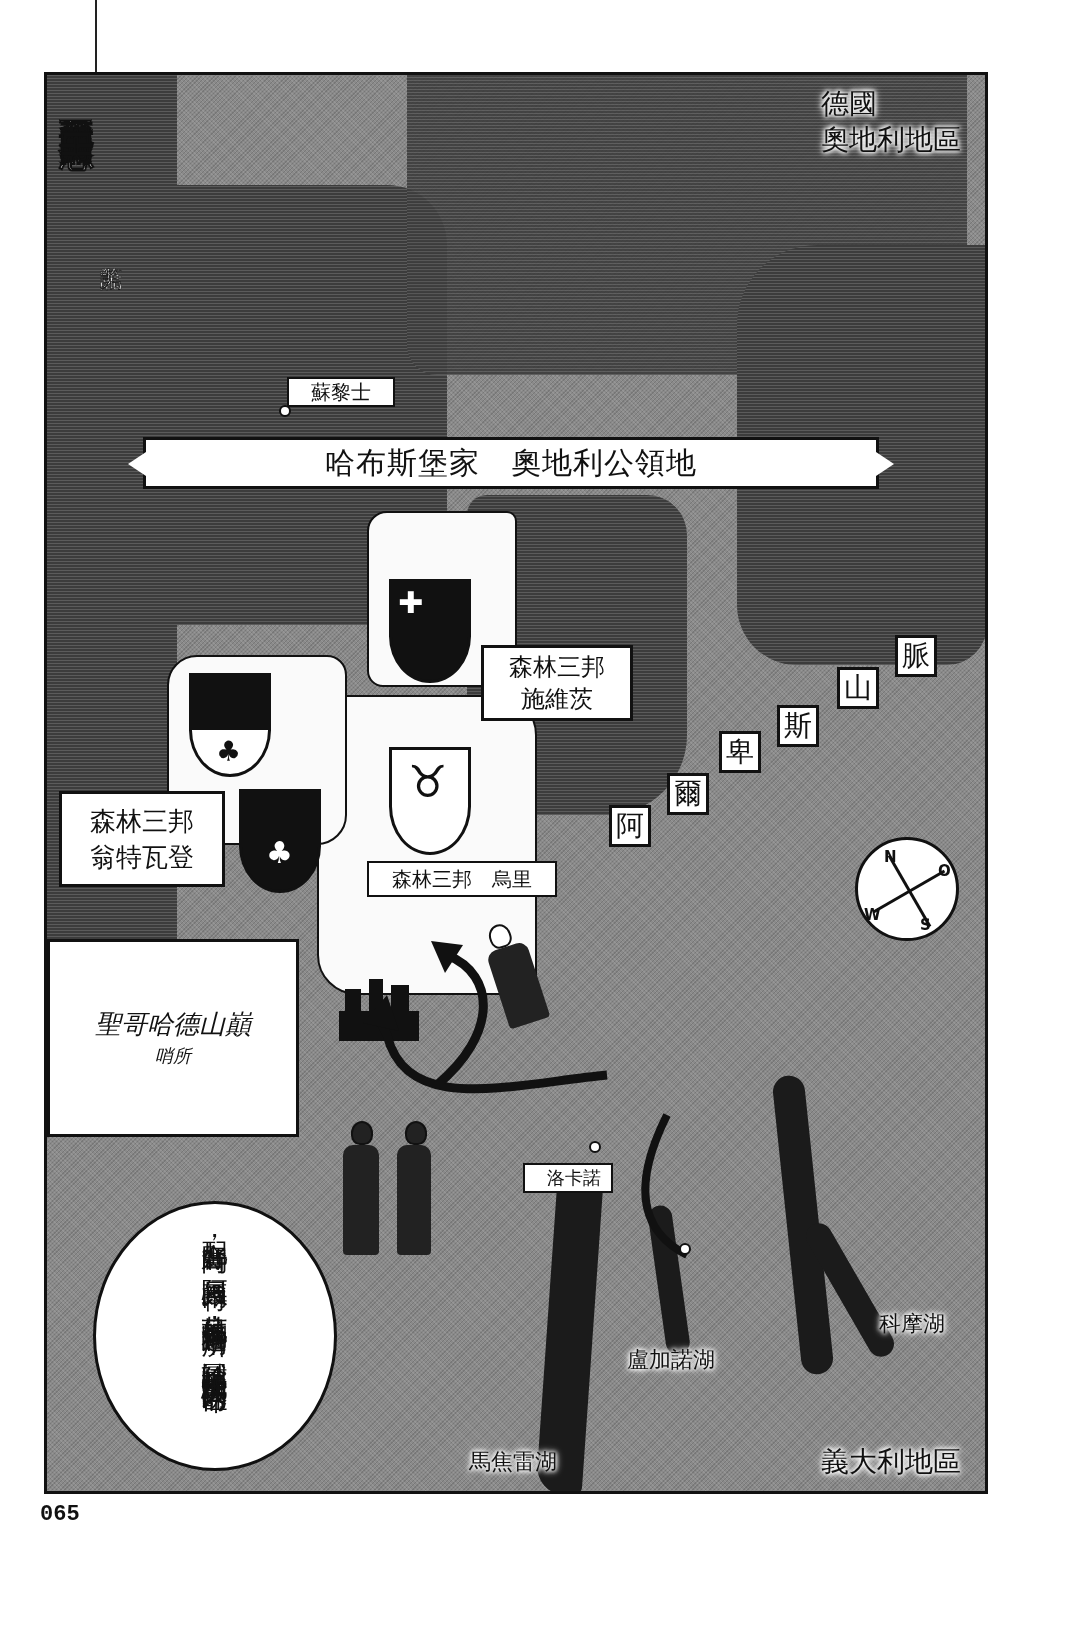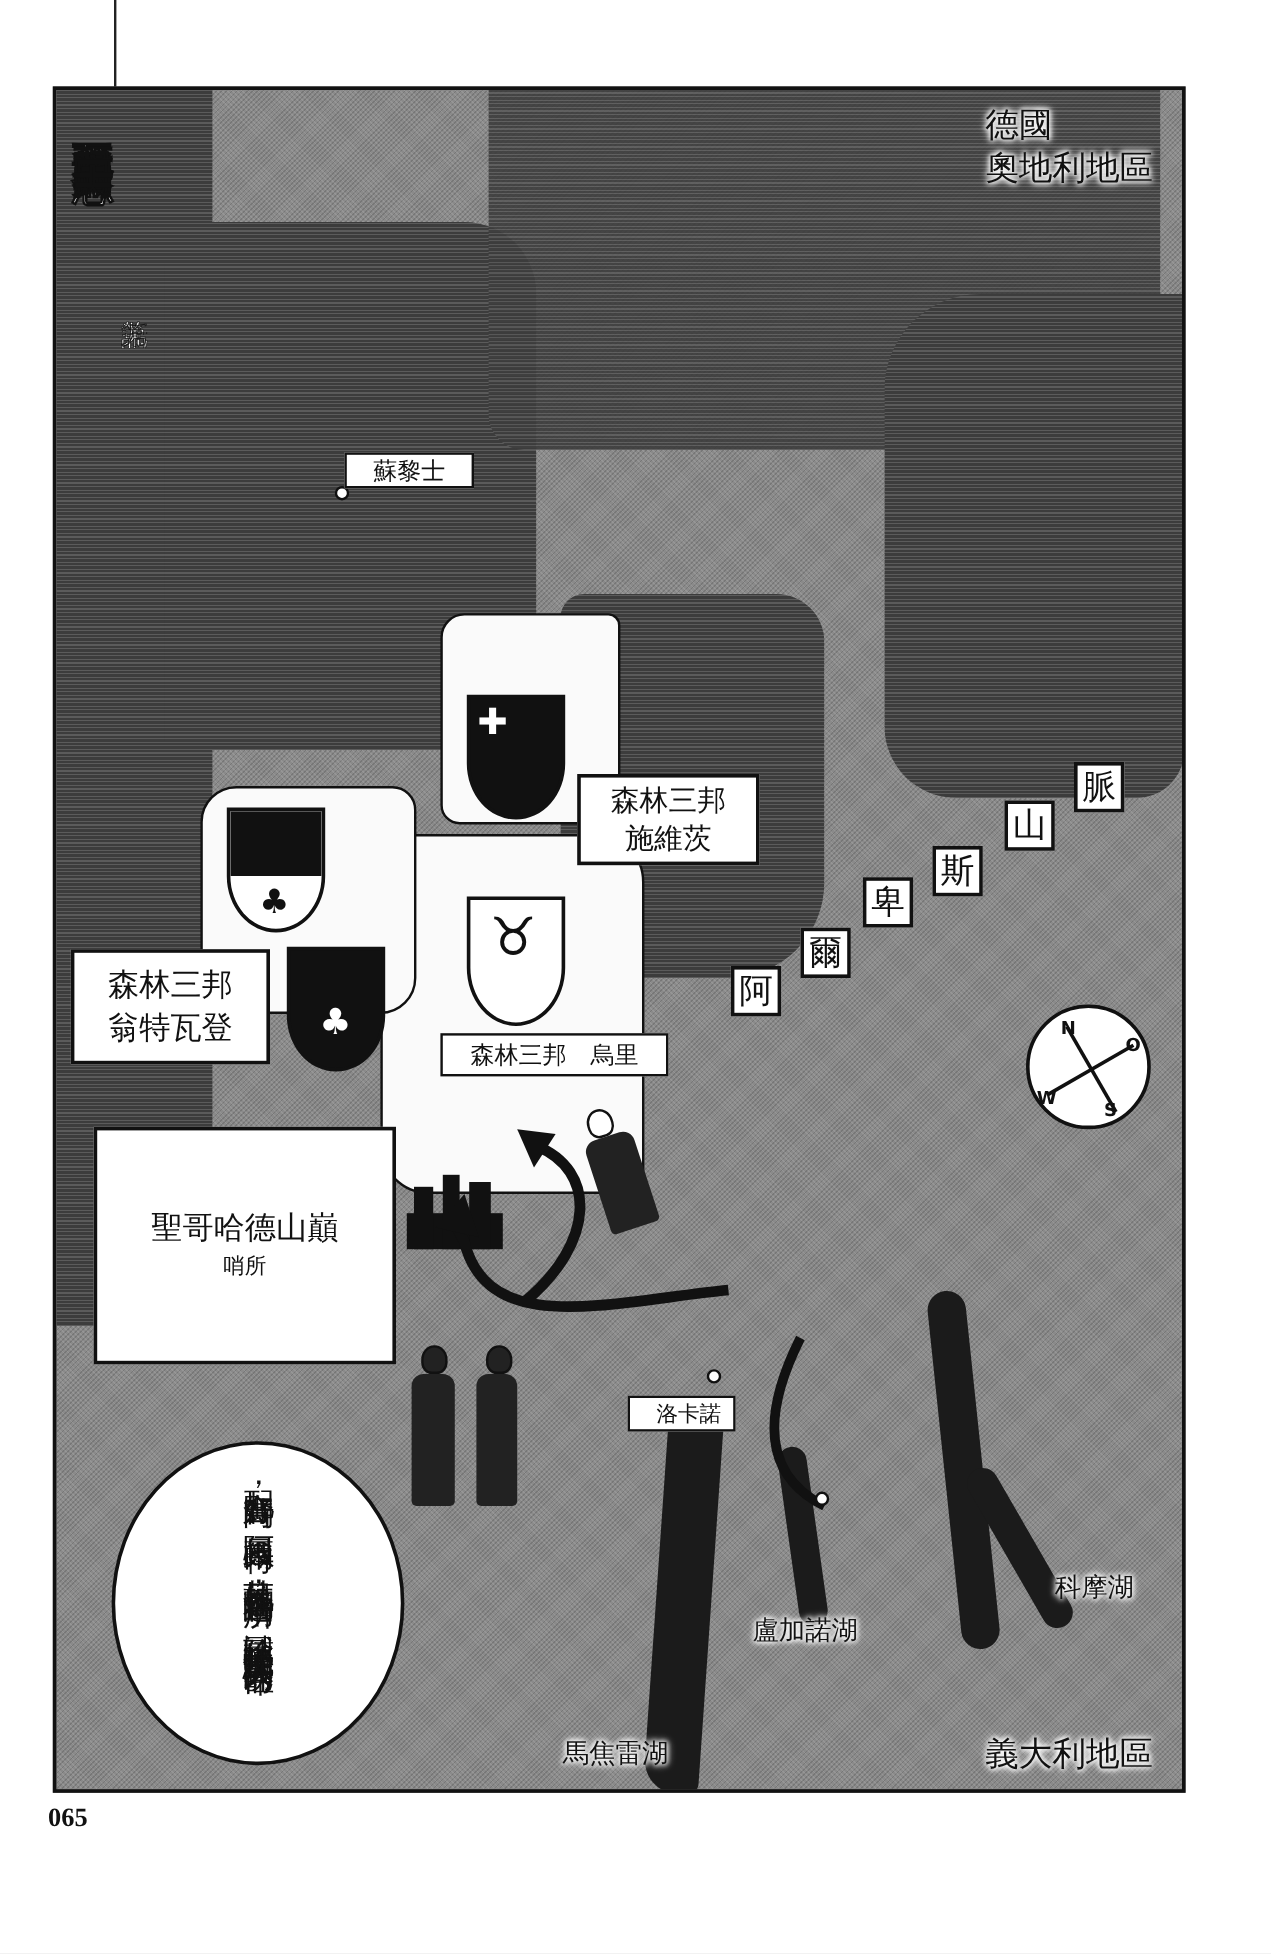--- a/index.html
+++ b/index.html
@@ -102,21 +102,21 @@
   .compass .axis { position: absolute; left: 50px; top: 10px; width: 3px; height: 82px; background: #111; transform: rotate(-30deg); transform-origin: center; }
   .compass .axis2 { position: absolute; left: 10px; top: 50px; width: 82px; height: 3px; background: #111; transform: rotate(-30deg); transform-origin: center; }
   .compass .dir { position: absolute; font-size: 15px; font-weight: bold; }
 
   .dot {
     position: absolute; width: 12px; height: 12px; background: #fff; border: 2px solid #111; border-radius: 50%;
   }
   .arrow-svg { position: absolute; left: 0; top: 0; }
 
   .page-number {
-    position: absolute; left: 40px; top: 1502px; font-family: Liberation Serif, serif;
+    position: absolute; left: 40px; top: 1502px; font-family: Liberation Mono, monospace;
     font-size: 22px; font-weight: bold; color: #111; text-align: center;
   }
   .figure {
     position: absolute; background: #222; border-radius: 10px 10px 4px 4px;
   }
   .figure .head { position: absolute; left: 8px; top: -24px; width: 22px; height: 24px; background: #fff; border: 2px solid #111; border-radius: 50% 50% 40% 40%; }
   .castle { position: absolute; left: 292px; top: 904px; width: 80px; height: 62px; }
   .castle span { position: absolute; bottom: 0; background: #111; }
 </style>
 </head>
@@ -146,20 +146,23 @@
     <div class="episode-vertical">第九話</div>
 
     <div class="halo-text" style="left:774px;top:12px;">德國</div>
     <div class="halo-text" style="left:774px;top:48px;">奧地利地區</div>
 
     <div class="dot" style="left:232px;top:330px;"></div>
     <div class="box thin" style="left:240px;top:302px;width:108px;height:30px;font-size:20px;">
       <span>蘇黎士</span>
     </div>
 
+    <div class="banner">
+      <span>哈布斯堡家　奧地利公領地</span>
+    </div>
 
 
     <div class="shield black" style="left:342px;top:504px;width:82px;height:104px;">
       <span class="glyph" style="left:6px;top:6px;">✚</span>
     </div>
     <div class="box" style="left:434px;top:570px;width:152px;height:76px;font-size:24px;line-height:32px;flex-direction:column;">
       <span>森林三邦</span>
       <span>施維茨</span>
     </div>
 
@@ -193,21 +196,21 @@
 
     <div class="compass">
       <div class="axis"></div>
       <div class="axis2"></div>
       <span class="dir" style="left:26px;top:8px;">N</span>
       <span class="dir" style="left:80px;top:22px;">O</span>
       <span class="dir" style="left:6px;top:66px;">W</span>
       <span class="dir" style="left:62px;top:76px;">S</span>
     </div>
 
-    <div class="box" style="left:31px;top:864px;width:252px;height:198px;flex-direction:column;">
+    <div class="box" style="left:0;top:864px;width:252px;height:198px;flex-direction:column;font-style:italic;">
       <span style="font-size:26px;line-height:36px;">聖哥哈德山巔</span>
       <span style="font-size:18px;line-height:28px;">哨所</span>
     </div>
 
     <div class="castle">
       <span style="left:0;width:80px;height:30px;"></span>
       <span style="left:6px;width:16px;height:52px;"></span>
       <span style="left:30px;width:14px;height:62px;"></span>
       <span style="left:52px;width:18px;height:56px;"></span>
     </div>

